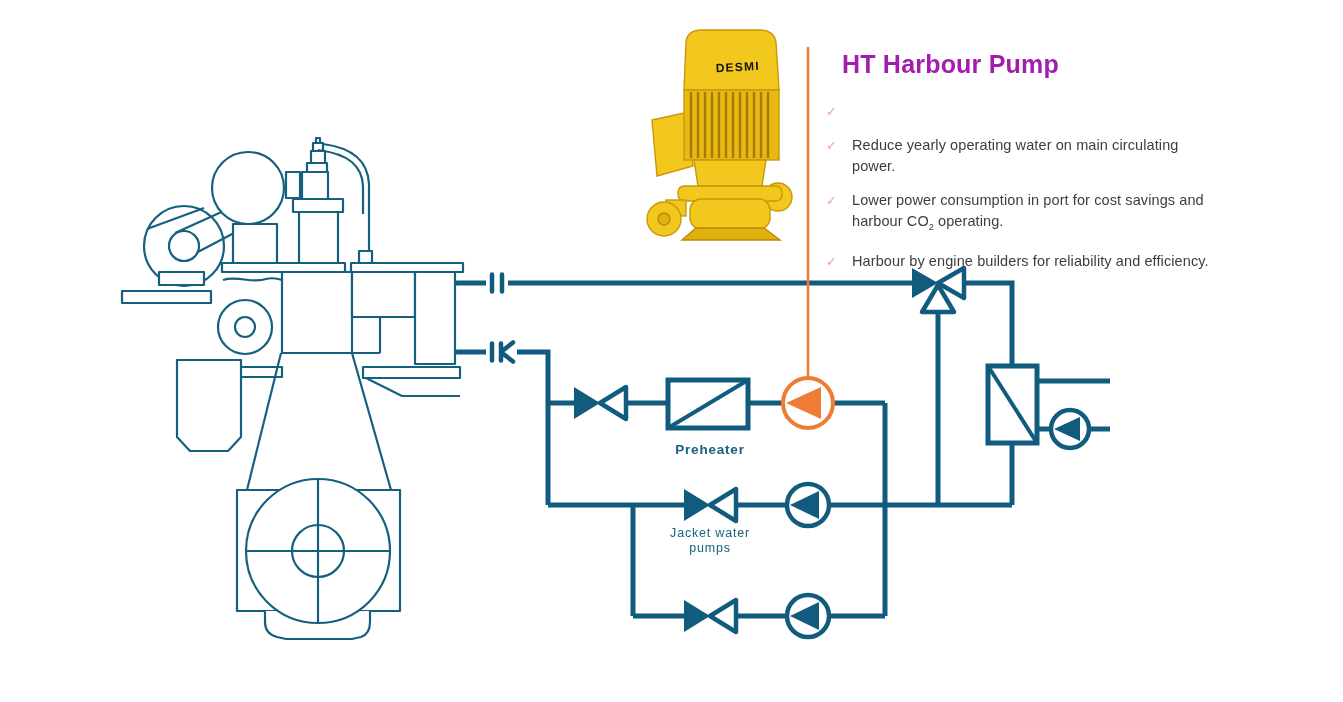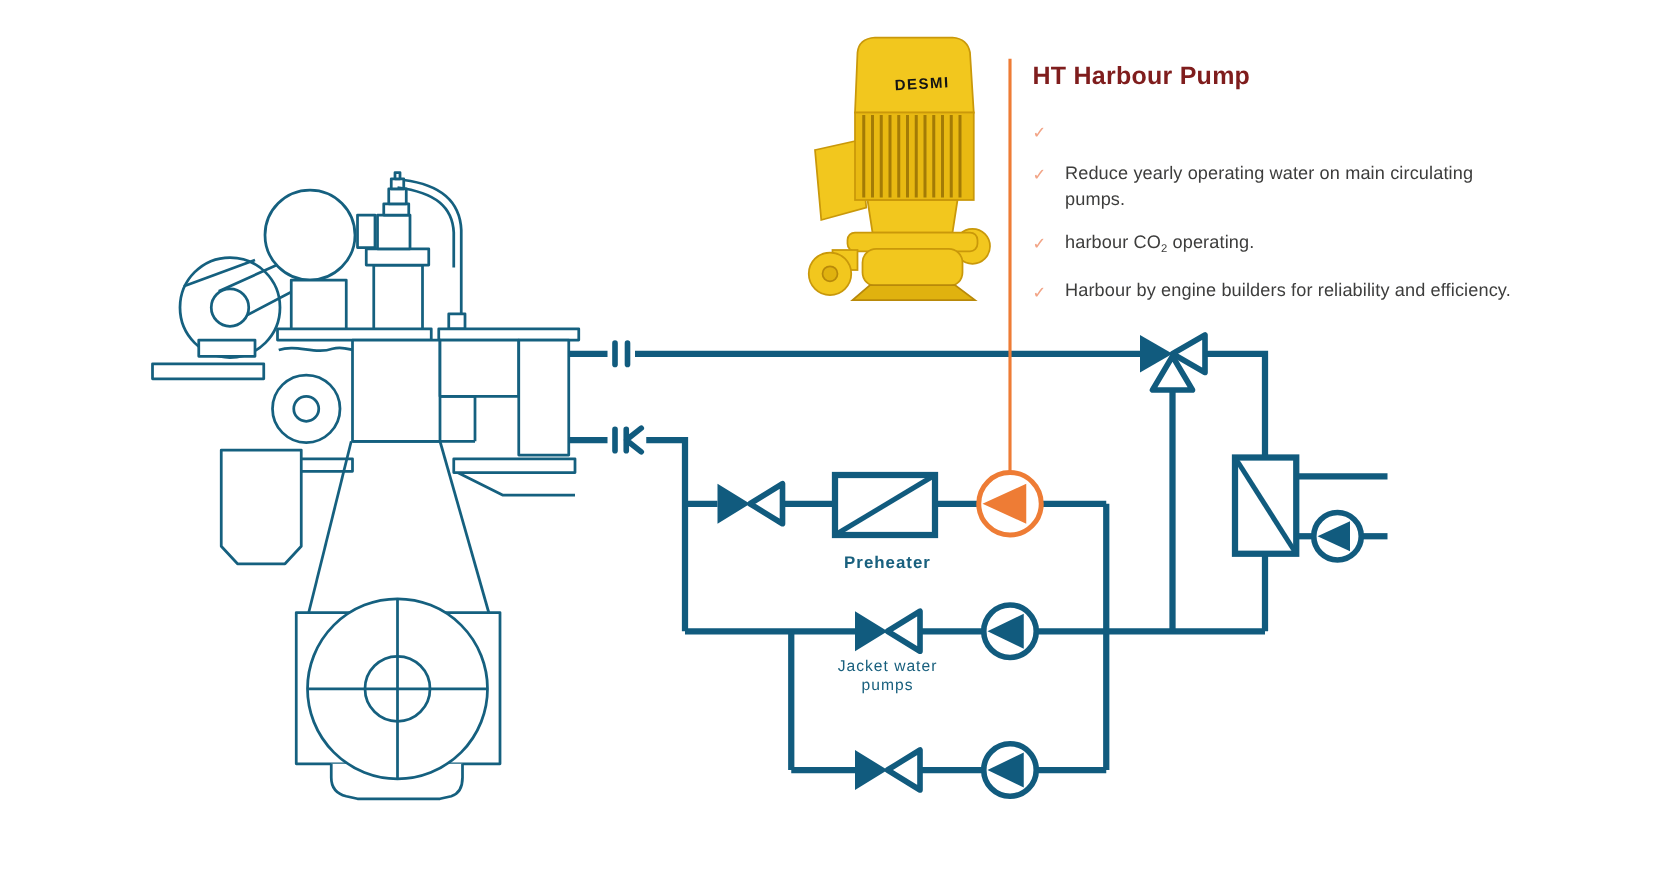--- a/index.html
+++ b/index.html
@@ -29,21 +29,21 @@
   
   .py{fill:#f2c71e;stroke:#c9980a;stroke-width:1.4;}
   .py2{fill:#e8b912;stroke:#c9980a;stroke-width:1.4;}
   .py3{fill:#e0b20f;stroke:#b8890a;stroke-width:1.4;}
   .fin{stroke:#a37b06;stroke-width:2.4;}
   .brand-text{fill:#141414;font-weight:700;font-size:12px;letter-spacing:1.2px;
               font-family:"Liberation Sans", sans-serif;}
 
   
   .callout{position:absolute;left:826px;top:50px;width:416px;}
-  .callout h1{margin:0 0 22px 0;font-size:20px;font-weight:700;color:#7f1d1d;letter-spacing:0.2px;}
+  .callout h1{margin:0 0 22px 16px;font-size:25px;font-weight:700;color:#a21caf;letter-spacing:0.2px;}
   .bullets{display:flex;flex-direction:column;gap:13px;}
   .bullet{display:flex;gap:15px;align-items:flex-start;}
   .check{flex:none;width:11px;color:#f2a486;font-size:13px;line-height:21px;}
   .btext{font-size:14.5px;line-height:21px;color:#3d3d3c;letter-spacing:0.1px;white-space:nowrap;}
   .btext sub{font-size:9px;}
 </style>
 </head>
 <body>
 
 <div class="stage">
@@ -220,27 +220,28 @@
     <div class="bullets">
 
       <div class="bullet">
         <span class="check">✓</span>
       </div>
 
       <div class="bullet">
         <span class="check">✓</span>
         <div class="btext">
           <div>Reduce yearly operating water on main circulating</div>
-          <div>pumps.</div>
+          <div>power.</div>
         </div>
       </div>
 
       <div class="bullet">
         <span class="check">✓</span>
         <div class="btext">
+          <div>Lower power consumption in port for cost savings and</div>
           <div><span>harbour CO</span><sub>2</sub><span> operating.</span></div>
         </div>
       </div>
 
       <div class="bullet">
         <span class="check">✓</span>
         <div class="btext">
           <div>Harbour by engine builders for reliability and efficiency.</div>
         </div>
       </div>

